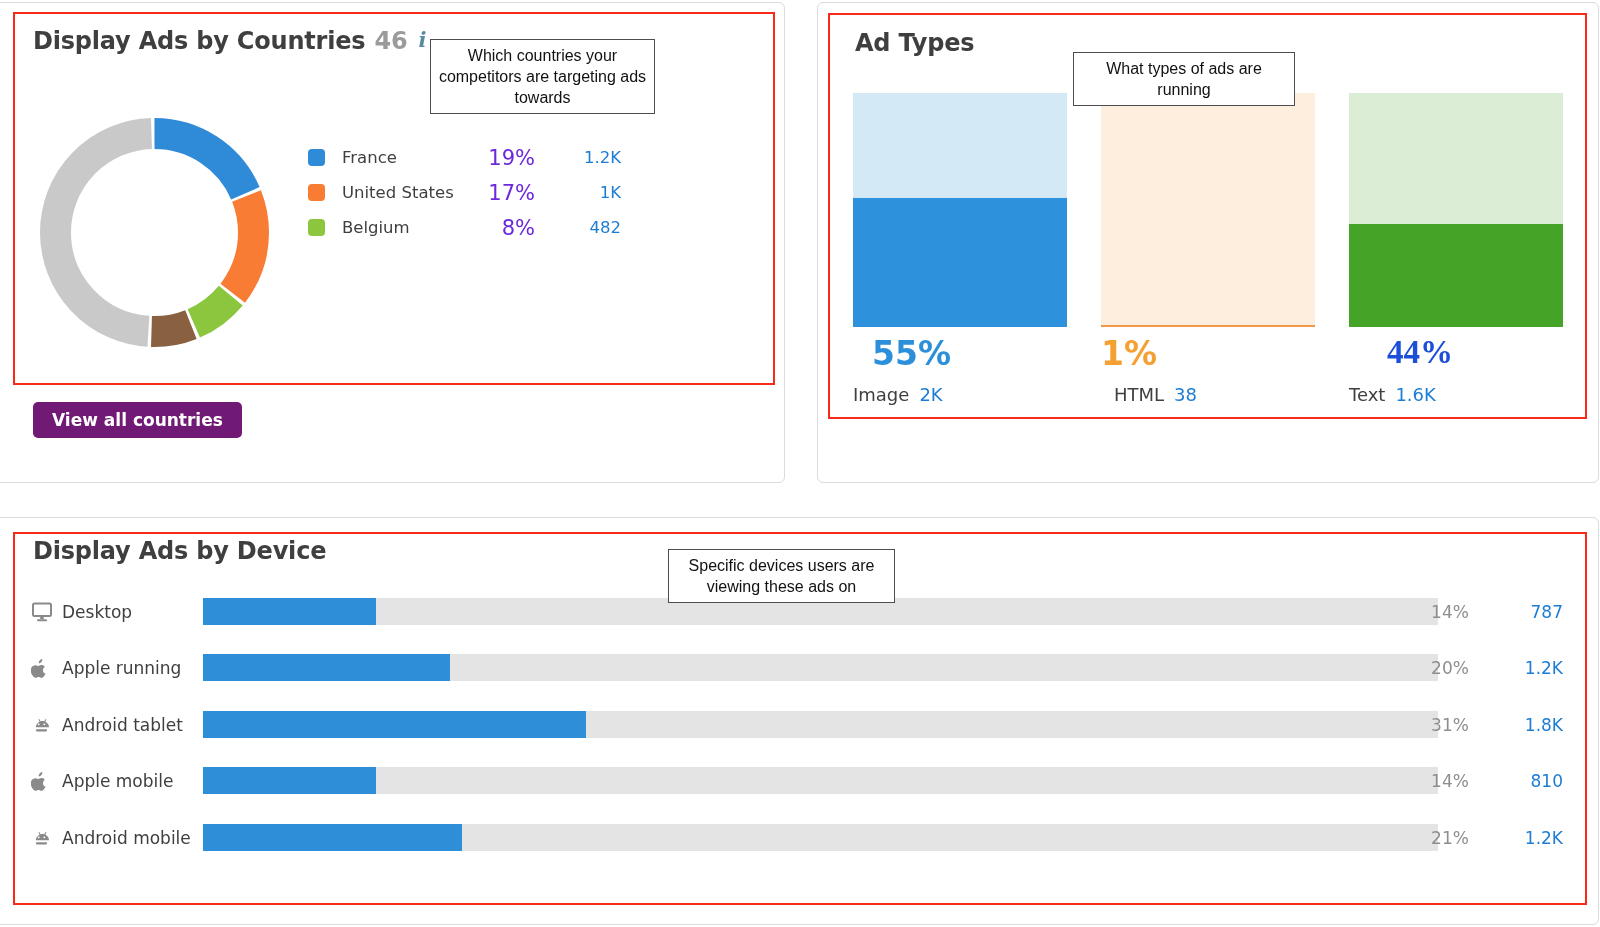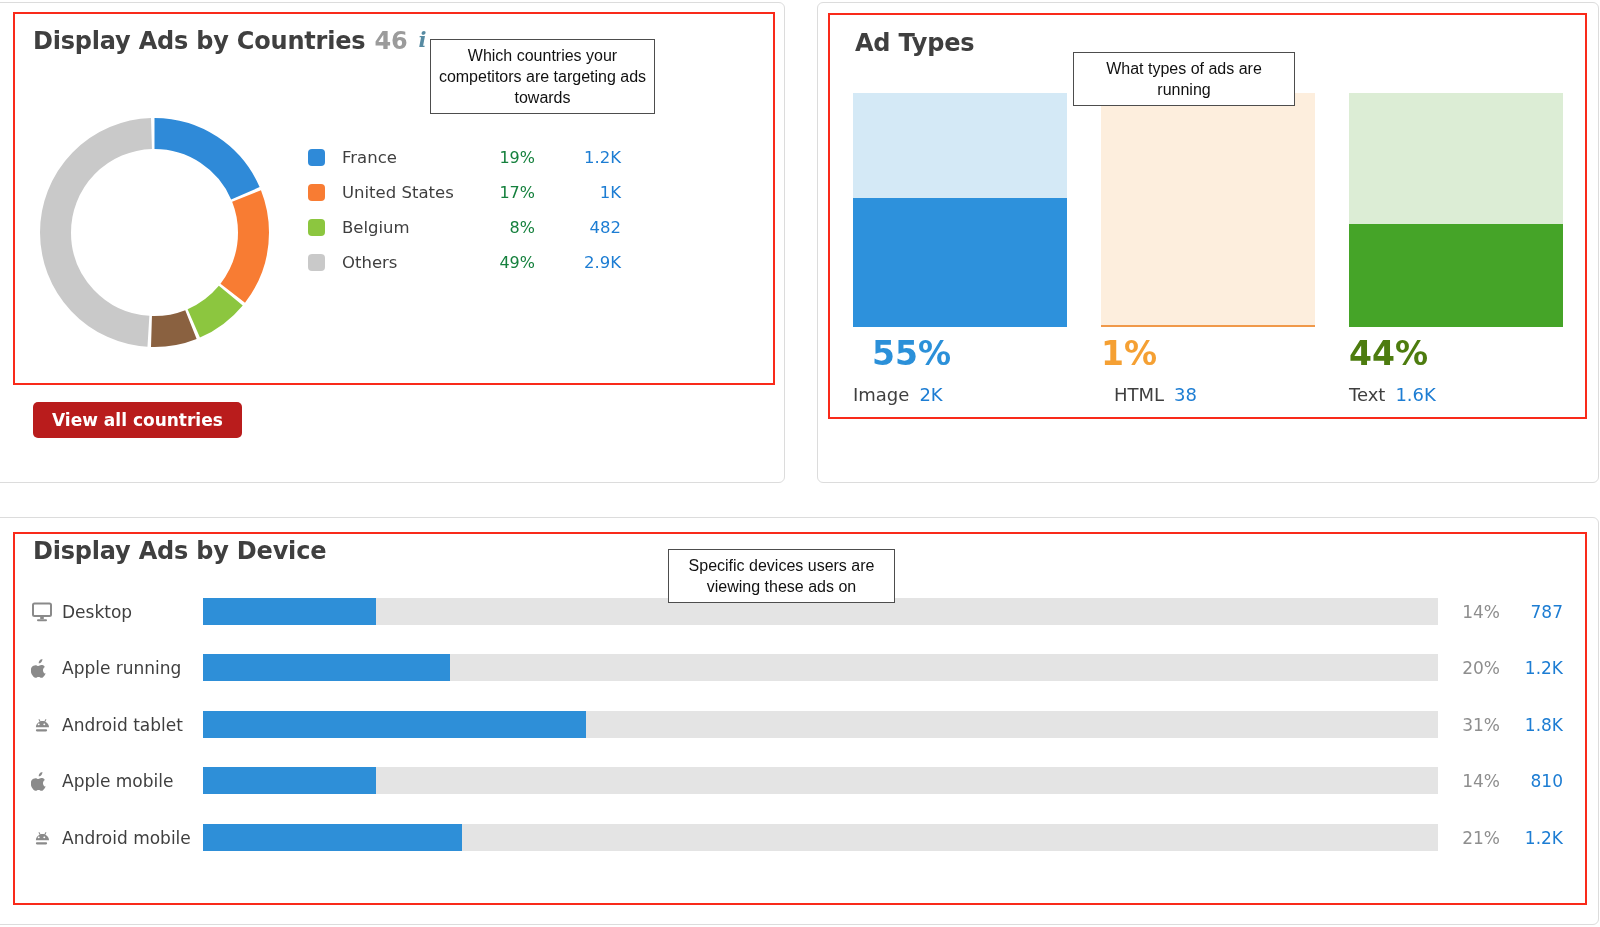--- a/index.html
+++ b/index.html
@@ -28,39 +28,39 @@
   .tooltip{
     position:absolute;box-sizing:border-box;background:#fff;border:1px solid #4d4d4d;
     font-family:"Liberation Sans",sans-serif;font-size:16px;line-height:1.32;color:#111;
     text-align:center;padding:5px 7px;z-index:6;
   }
   
   .legend{position:absolute;left:308px;top:140px;width:313px;z-index:2;}
   .legend-row{display:flex;align-items:center;height:35px;cursor:pointer;}
   .swatch{width:17px;height:17px;border-radius:4px;margin-right:17px;flex:0 0 auto;}
   .legend-label{flex:1;font-size:16.5px;color:#3f3f3f;}
-  .legend-pct{width:58px;text-align:right;font-size:16px;color:#15803d;}
+  .legend-pct{width:58px;text-align:right;font-size:21px;color:#6d28d9;}
   .legend-val{width:86px;text-align:right;font-size:16.5px;color:#1d7dd3;cursor:pointer;}
   .btn{
     position:absolute;left:33px;top:402px;height:36px;padding:0 19px;border:none;border-radius:5px;
-    background:#b91c1c;color:#fff;font-family:inherit;font-size:17px;font-weight:bold;cursor:pointer;z-index:2;
+    background:#701a75;color:#fff;font-family:inherit;font-size:17px;font-weight:bold;cursor:pointer;z-index:2;
   }
   
   .adbar{position:absolute;top:93px;width:214px;height:234px;z-index:1;cursor:pointer;}
   .adbar-fill{position:absolute;left:0;right:0;bottom:0;}
   .ad-pct{position:absolute;top:334px;font-size:33px;font-weight:bold;z-index:2;}
   .ad-name{position:absolute;top:384px;font-size:18px;color:#3f3f3f;z-index:2;white-space:nowrap;}
   .ad-name .ad-val{color:#1d7dd3;margin-left:10px;cursor:pointer;}
   
   .dev-row{position:absolute;left:0;width:1597px;height:54px;z-index:2;}
   .dev-icon{position:absolute;left:31px;top:50%;transform:translateY(-50%);width:24px;height:22px;display:flex;align-items:center;}
   .dev-label{position:absolute;left:62px;top:0;line-height:54px;font-size:17px;color:#3f3f3f;white-space:nowrap;}
   .dev-track{position:absolute;left:203px;top:13px;width:1235px;height:27px;background:#e4e4e4;cursor:pointer;}
   .dev-fill{position:absolute;left:0;top:0;bottom:0;background:#2e8fd8;}
-  .dev-pct{position:absolute;left:1400px;width:100px;top:0;line-height:54px;text-align:right;font-size:17px;color:#8e8e8e;}
+  .dev-pct{position:absolute;left:1400px;width:100px;top:0;line-height:54px;text-align:center;font-size:17px;color:#8e8e8e;}
   .dev-val{position:absolute;left:1470px;width:93px;top:0;line-height:54px;text-align:right;font-size:17px;color:#1d7dd3;cursor:pointer;}
   svg{display:block;}
 </style>
 </head>
 <body>
 
 <div class="card" style="left:-8px;top:2px;width:791px;height:479px;"></div>
 <div class="card" style="left:817px;top:2px;width:780px;height:479px;"></div>
 <div class="card" style="left:-8px;top:517px;width:1605px;height:406px;"></div>
 
@@ -96,26 +96,20 @@
     <span class="legend-label">United States</span>
     <span class="legend-pct">17%</span>
     <span class="legend-val">1K</span>
   </div>
   <div class="legend-row">
     <span class="swatch" style="background: rgb(140, 198, 63);"></span>
     <span class="legend-label">Belgium</span>
     <span class="legend-pct">8%</span>
     <span class="legend-val">482</span>
   </div>
-  <div class="legend-row">
-    <span class="swatch" style="background: rgb(201, 201, 201);"></span>
-    <span class="legend-label">Others</span>
-    <span class="legend-pct">49%</span>
-    <span class="legend-val">2.9K</span>
-  </div>
 </div>
 
 <button class="btn">View all countries</button>
 
 <div class="panel-title" style="left:855px;top:29px;">
   <span>Ad Types</span>
 </div>
 
 <div class="adbar" style="left: 853px; background: rgb(212, 233, 246);">
   <div class="adbar-fill" style="background: rgb(45, 145, 220); height: 55%;"></div>
@@ -124,21 +118,21 @@
   <div class="adbar-fill" style="background: rgb(240, 153, 74); height: 1%;"></div>
 </div>
 <div class="adbar" style="left: 1349px; background: rgb(220, 237, 213);">
   <div class="adbar-fill" style="background: rgb(69, 164, 40); height: 44%;"></div>
 </div>
 
 <div class="tooltip" style="left:1073px;top:52px;width:222px;">What types of ads are running</div>
 
 <div class="ad-pct" style="left: 872px; color: rgb(43, 144, 217);">55%</div>
 <div class="ad-pct" style="left: 1101px; color: rgb(245, 160, 51);">1%</div>
-<div class="ad-pct" style="left: 1349px; color: #4d7c0f;">44%</div>
+<div class="ad-pct" style="left: 1387px; color: #1d4ed8; font-family: Liberation Serif, serif;">44%</div>
 
 <div class="ad-name" style="left:853px;">
   <span>Image</span><span class="ad-val">2K</span>
 </div>
 <div class="ad-name" style="left:1114px;">
   <span>HTML</span><span class="ad-val">38</span>
 </div>
 <div class="ad-name" style="left:1349px;">
   <span>Text</span><span class="ad-val">1.6K</span>
 </div>

